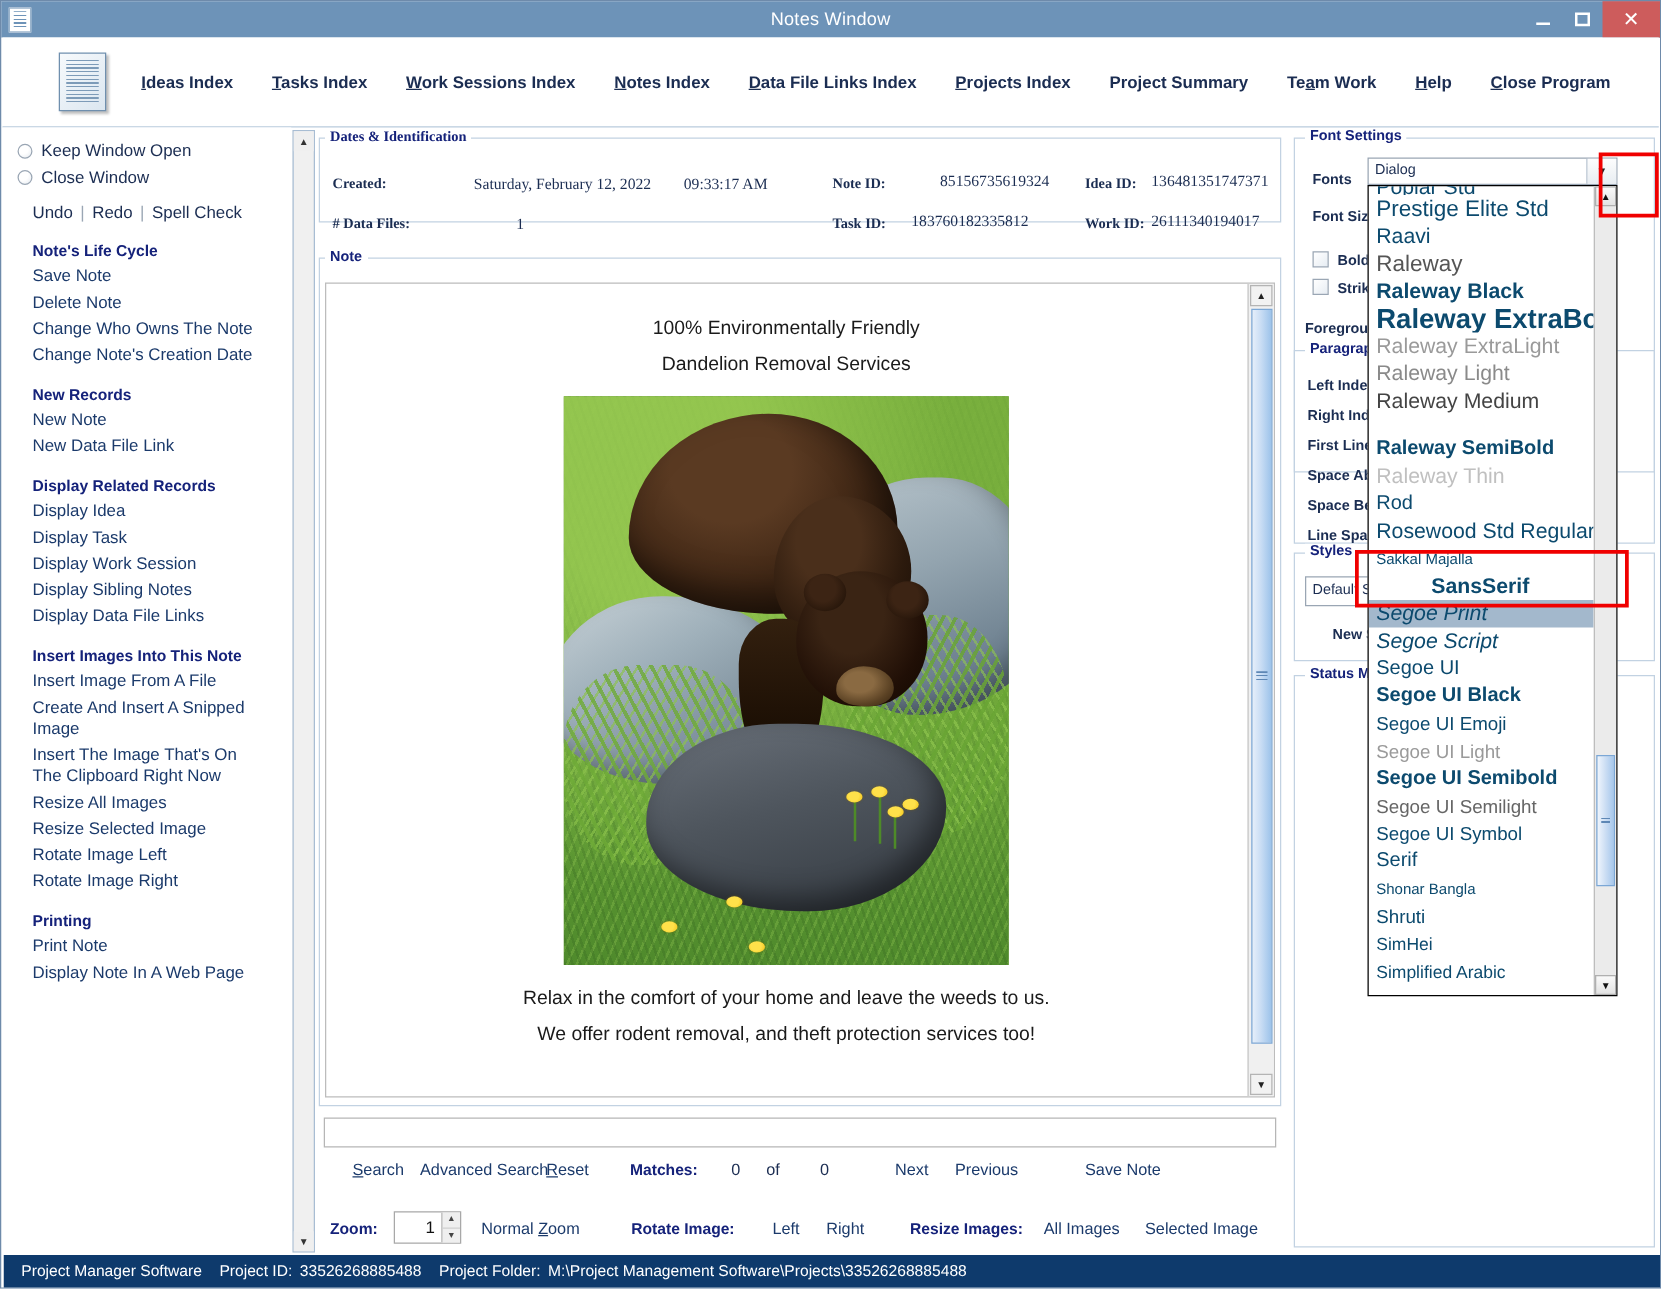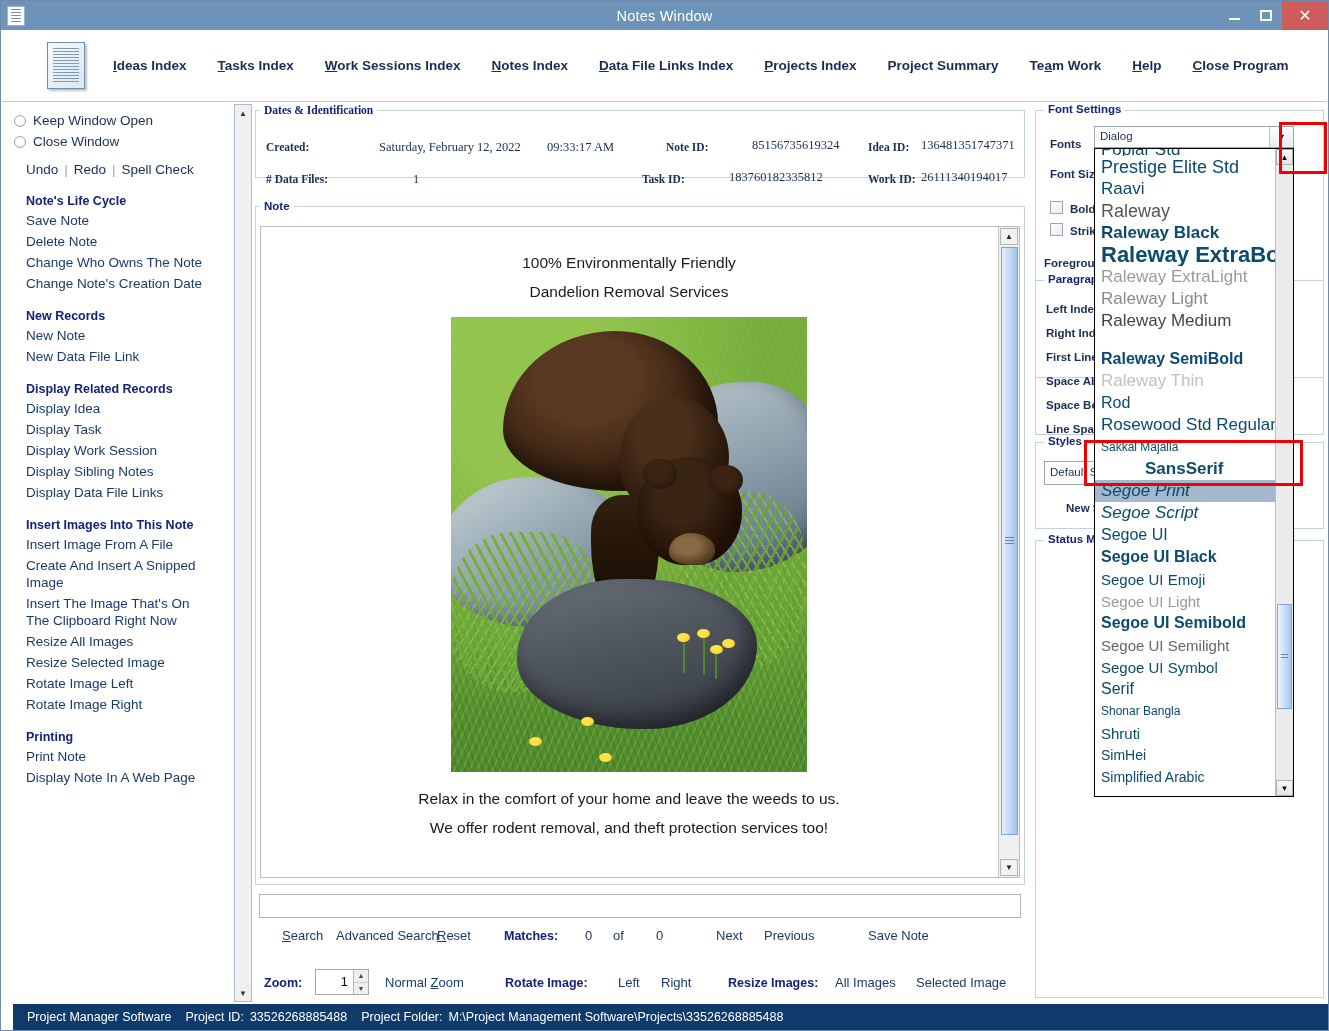--- a/index.html
+++ b/index.html
@@ -331,21 +331,21 @@
   #stylecombo {
     position:absolute; left:8px; top:18px; width:130px; height:24px;
     border:1px solid #9aa6b4; background:#ffffff; font-size:11.5px; color:#1b2d52;
     padding:4px 0 0 5px;
   }
 
   .redbox { position:absolute; border:3px solid #f00000; z-index: 60; pointer-events:none; }
 
   
   #statusbar {
-    position:absolute; left:12px; right:0; bottom:0; height: 26px;
+    position:absolute; left:2px; right:0; bottom:0; height: 26px;
     background:#0e3a6c; color:#ffffff; display:flex; align-items:center;
     font-size:12.5px;
   }
   #statusbar span { margin-left: 14px; white-space:nowrap; }
 </style>
 </head>
 <body>
 
 <div id="app">
 
@@ -435,21 +435,21 @@
       <legend>Dates &amp; Identification</legend>
       <div class="lbl" style="left:10px; top:25px;">Created:</div>
       <div class="val" style="left:123px; top:24px;">Saturday, February 12, 2022</div>
       <div class="val" style="left:291px; top:24px;">09:33:17 AM</div>
       <div class="lbl" style="left:10px; top:57px;"># Data Files:</div>
       <div class="val" style="left:157px; top:56px;">1</div>
       <div class="lbl" style="left:410px; top:25px;">Note ID:</div>
       <div class="val" style="left:475px; top:22px;margin-left:21px;">85156735619324</div>
       <div class="lbl" style="left:612px; top:25px;">Idea ID:</div>
       <div class="val" style="left:665px; top:22px;">136481351747371</div>
-      <div class="lbl" style="left:386px; top:57px;">Task ID:</div>
+      <div class="lbl" style="left:410px; top:57px;">Task ID:</div>
       <div class="val" style="left:473px; top:54px;">183760182335812</div>
       <div class="lbl" style="left:612px; top:57px;">Work ID:</div>
       <div class="val" style="left:665px; top:54px;">26111340194017</div>
     </fieldset>
 
     <fieldset class="group" id="notegroup">
       <legend>Note</legend>
       <div id="noteview">
         <div id="notebody">
           <div class="note-line">100% Environmentally Friendly</div>

